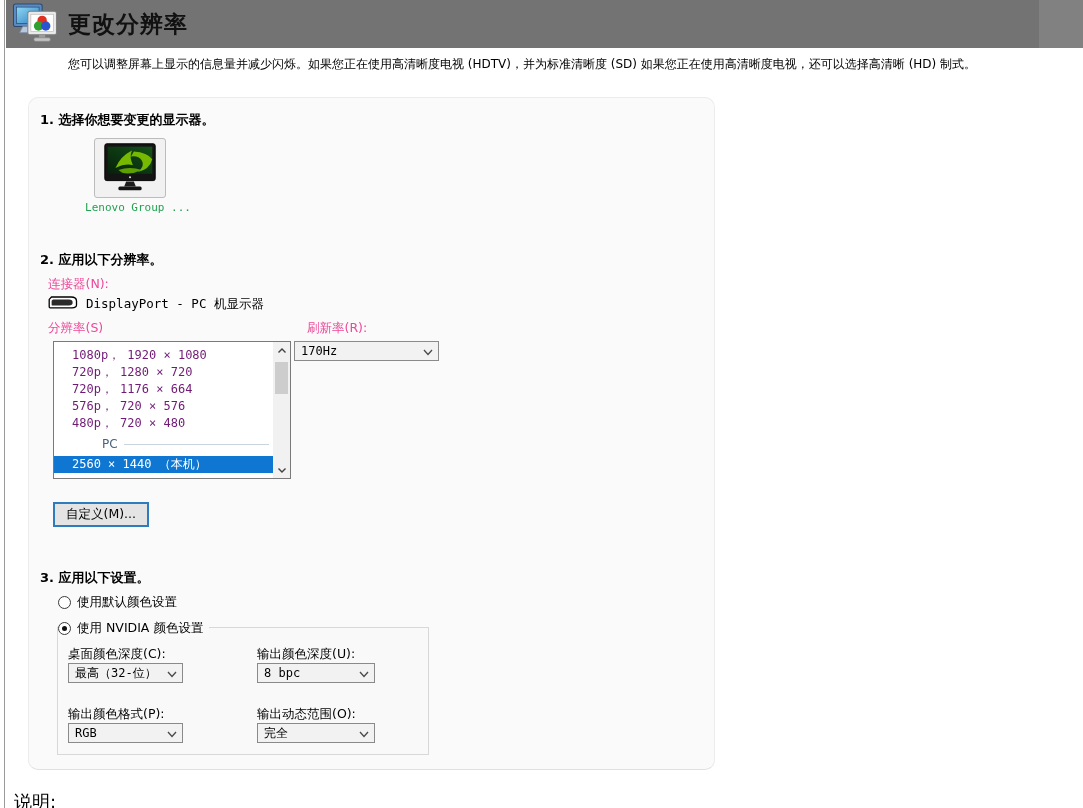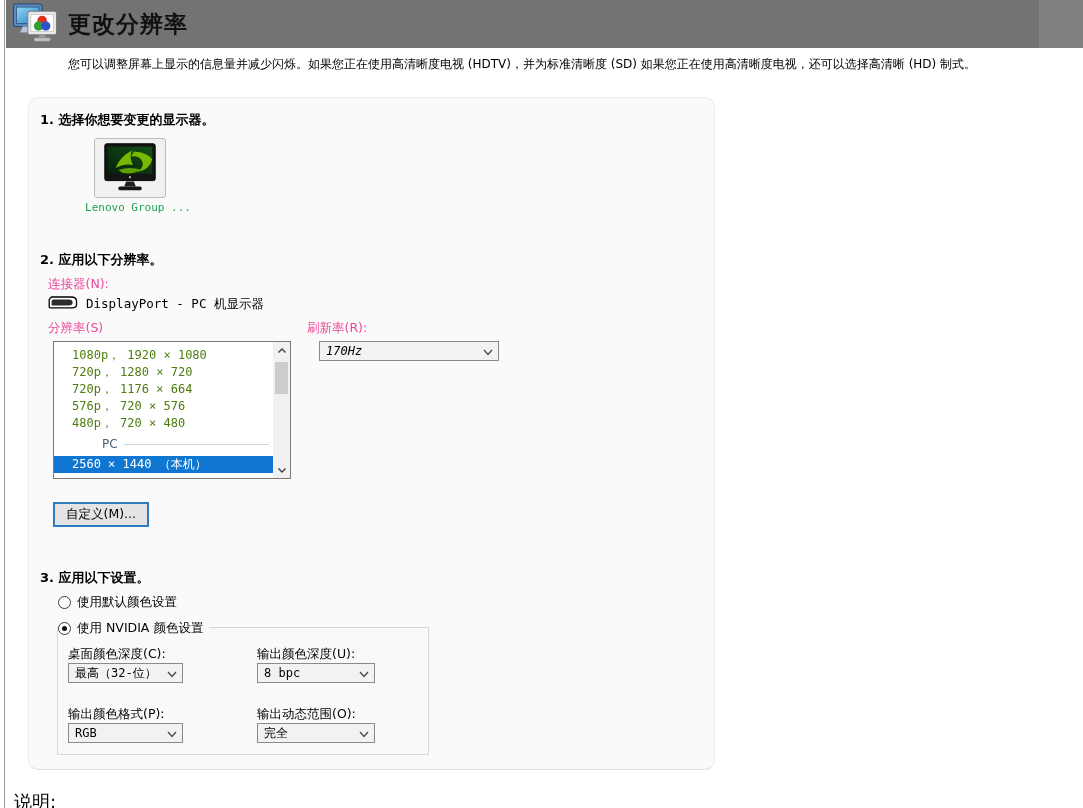--- a/index.html
+++ b/index.html
@@ -28,21 +28,21 @@
   .display-tile { position:absolute; left:94px; top:138px; width:72px; height:60px; background:#f1f1f1; border:1px solid #bcbcbc; border-radius:3px; display:flex; align-items:center; justify-content:center; cursor:pointer; }
   .display-label { position:absolute; left:74px; top:201px; width:112px; text-align:center; font-family:"DejaVu Sans Mono", monospace; font-size:11px; color:#21a351;margin-left:8px; }
 
   
   .plain-label { position:absolute; font-size:12.5px; color:#ec4899; }
   .mono { font-family:"DejaVu Sans Mono", monospace; }
   .dp-row-icon { position:absolute; left:48px; top:296px; width:30px; height:13px; }
   .connector-value { position:absolute; left:86px; top:296px; font-size:12.5px; }
 
   .listbox { position:absolute; left:53px; top:341px; width:238px; height:138px; background:#fff; border:1px solid #7a7a7a; }
-  .list-row { position:relative; height:17px; line-height:17px; padding-left:18px; font-size:12px; font-family:"DejaVu Sans Mono", monospace; color:#4d7c0f; width:219px; cursor:default; }
+  .list-row { position:relative; height:17px; line-height:17px; padding-left:18px; font-size:12px; font-family:"DejaVu Sans Mono", monospace; color:#701a75; width:219px; cursor:default; }
   .list-rows { position:absolute; left:0; top:5px; right:17px; }
   .list-group { height:18px; display:flex; align-items:center; padding-left:8px; color:#47637d; font-size:12px; font-family:"DejaVu Sans", sans-serif; margin-top:3px;margin-left:40px; }
   .list-group .rule { flex:1; height:1px; background:#c9d4dd; margin:0 4px 0 6px; }
   .list-row.selected { background:#0f77d2; color:#fff; margin-top:3px; }
 
   .list-scrollbar { position:absolute; right:0; top:0; width:17px; height:136px; background:#f1f1f1; }
   .scroll-btn { position:absolute; left:0; width:17px; height:17px; display:flex; align-items:center; justify-content:center; cursor:pointer; }
   .scroll-btn.up { top:0; } .scroll-btn.down { bottom:0; }
   .scroll-thumb { position:absolute; left:2px; top:20px; width:13px; height:32px; background:#cdcdcd; cursor:pointer; }
 
@@ -159,21 +159,21 @@
       </div>
       <div class="scroll-thumb"></div>
       <div class="scroll-btn down">
         <svg viewBox="0 0 12 12" width="12" height="12">
             <polyline points="2.5,4.5 6,8 9.5,4.5" fill="none" stroke="#404040" stroke-width="1.4"></polyline>
           </svg>
       </div>
     </div>
   </div>
 
-  <div class="combo" style="left:319px; top:341px; width:180px;font-style:italic;">
+  <div class="combo" style="left:294px; top:341px; width:145px;">
     <span>170Hz</span>
     <span class="chev">
       <svg viewBox="0 0 12 12" width="12" height="12">
           <polyline points="2,4 6,8.5 10,4" fill="none" stroke="#4a4a4a" stroke-width="1.3"></polyline>
         </svg>
     </span>
   </div>
 
   <div class="btn-custom">
     <span>自定义(M)...</span>

